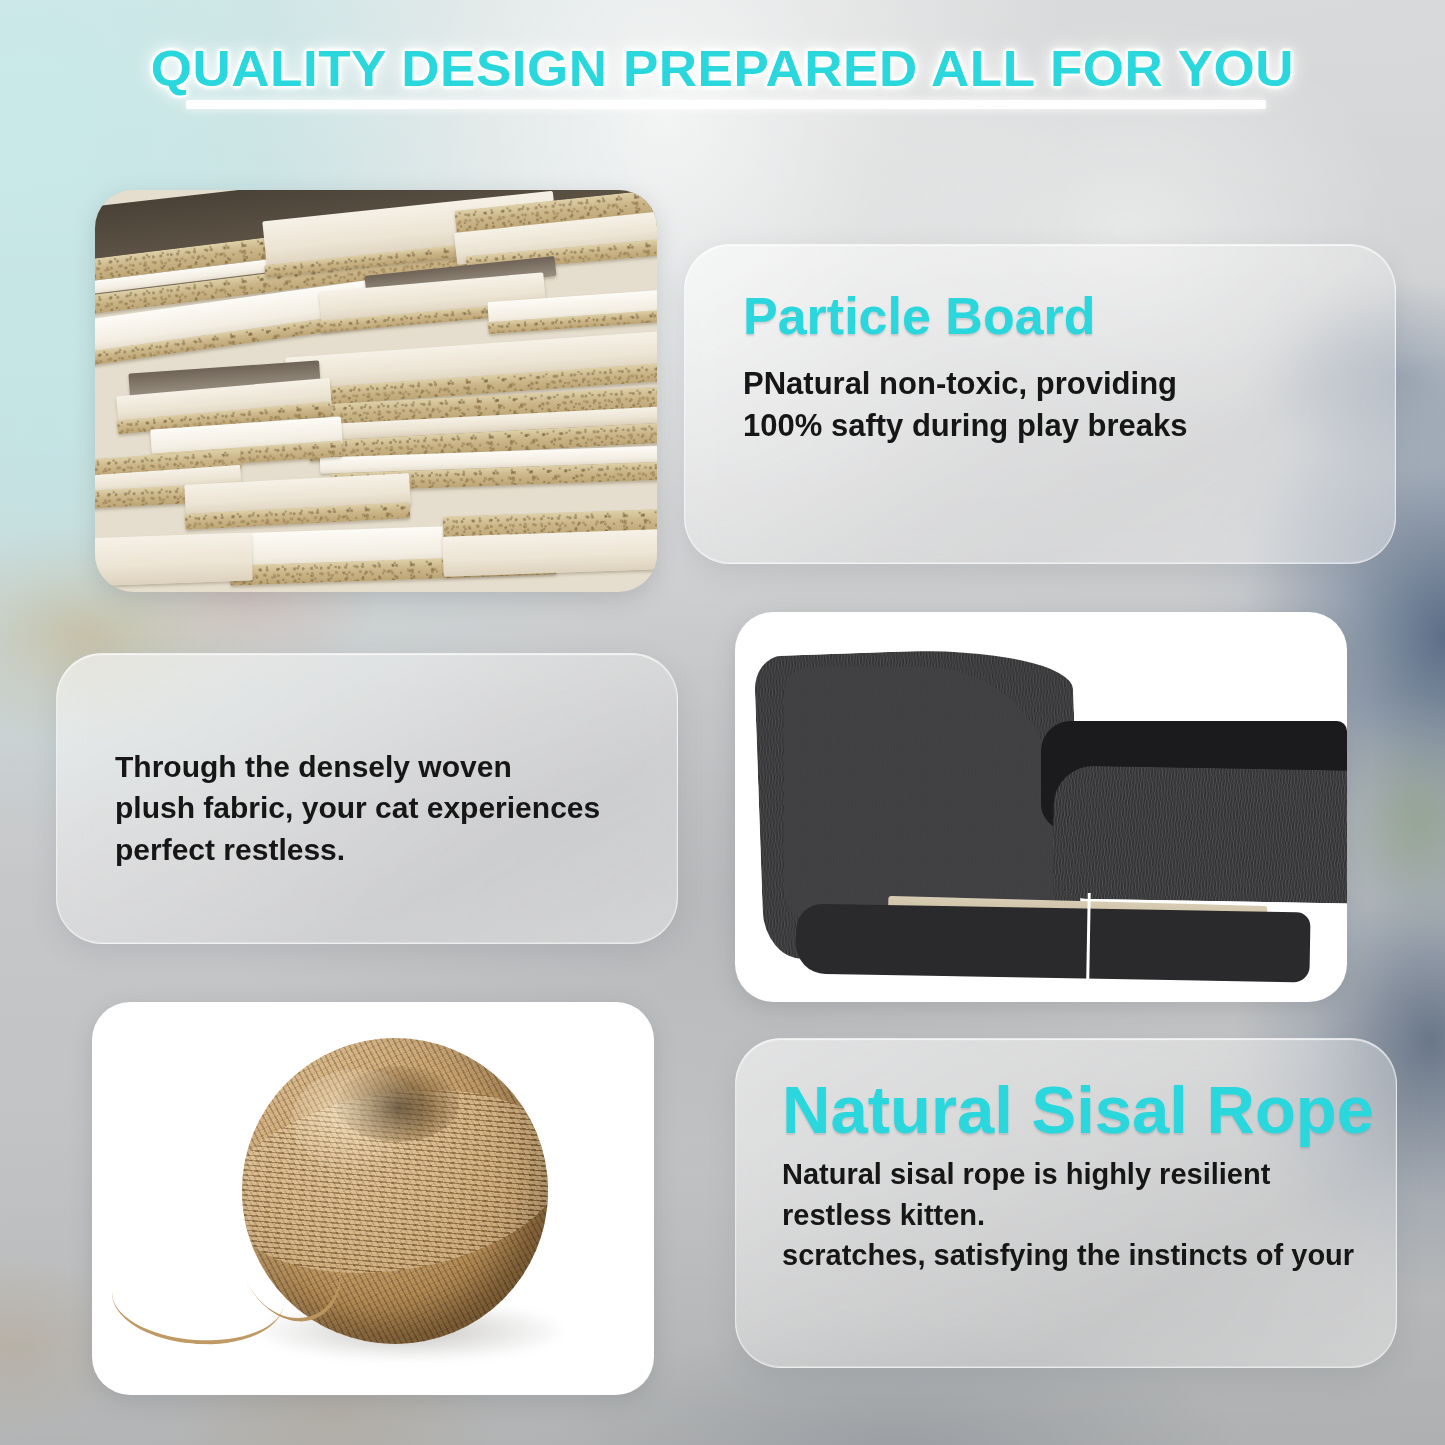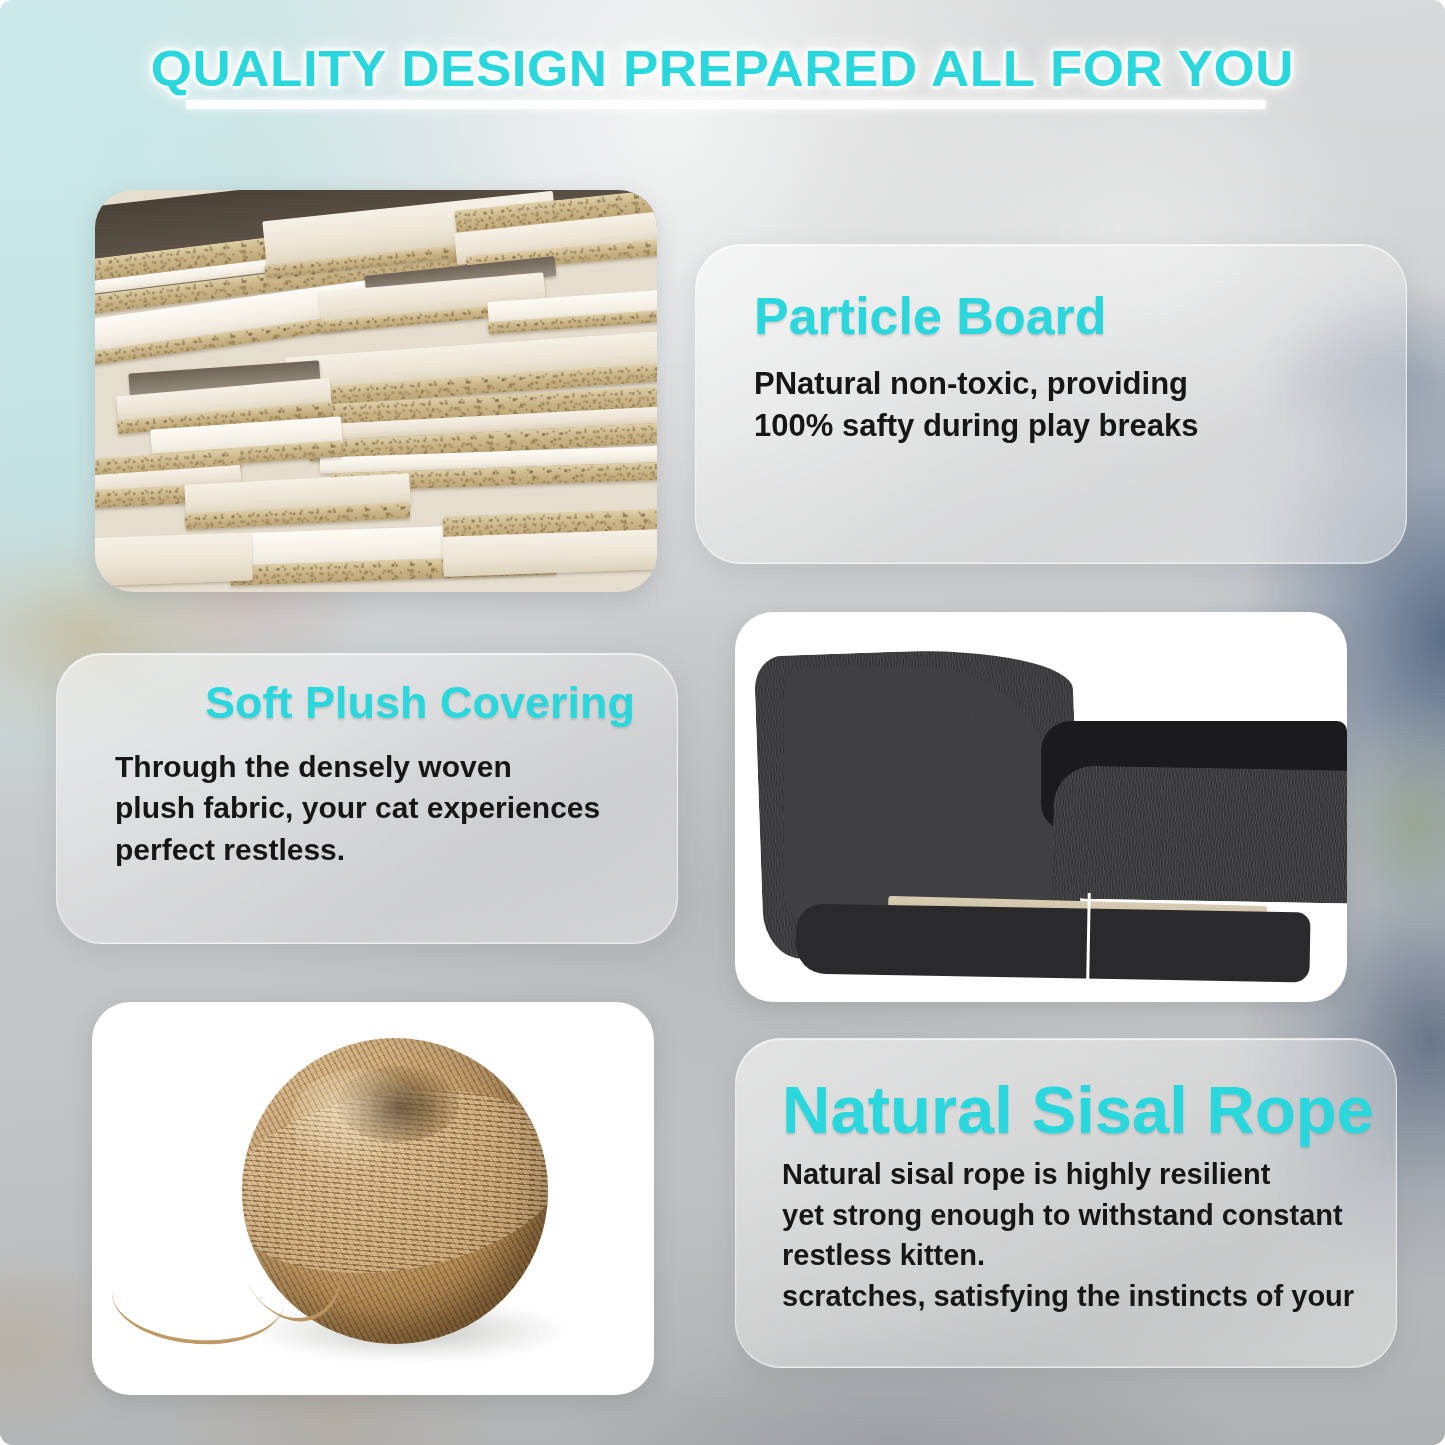--- a/index.html
+++ b/index.html
@@ -9,21 +9,20 @@
     font-family:"Liberation Sans", sans-serif;
     overflow:hidden;
   }
 
   
   #poster{
     position:relative;
     width:1445px; height:1445px;
     background:#d9dadb;
     overflow:hidden;
-    border-radius:13px;
   }
   .bg-layer{ position:absolute; inset:0; }
 
   
   .bg-base{
     background:linear-gradient(170deg,#d7d8d9 0%,#d2d3d4 30%,#cbccce 55%,#c9cacb 75%,#bfc1c2 100%);
   }
   
   .bg-mint{
     background:
@@ -116,21 +115,21 @@
     text-shadow:0 2px 2px rgba(120,130,135,0.30);
     white-space:nowrap;
   }
   .card-body{
     font-family:"Liberation Sans", sans-serif;
     color:#161616;
     font-weight:bold;
   }
 
   
-  #card-particle{ left:684px; top:244px; width:712px; height:320px;margin-left:11px; }
+  #card-particle{ left:684px; top:244px; width:712px; height:320px; }
   #card-particle .card-heading{ position:absolute; left:58px; top:44px; font-size:52px; }
   #card-particle .card-body{ position:absolute; left:58px; top:118px; font-size:31px; line-height:1.36; text-align:left; }
 
   
   #card-plush{ left:56px; top:653px; width:622px; height:291px; }
   #card-plush .card-heading{ position:absolute; right:42px; top:25px; font-size:45px; }
   #card-plush .card-body{ position:absolute; right:42px; top:92px; width:520px; font-size:30px; line-height:1.38; text-align:left; }
 
   
   #card-sisal{ left:735px; top:1038px; width:662px; height:330px; }
@@ -323,21 +322,20 @@
       <div class="card-heading">Particle Board</div>
       <div class="card-body">
         <div>PNatural non-toxic, providing</div>
         <div>100% safty during play breaks</div>
       </div>
     </div>
   </div>
 
   <div class="card" id="card-plush">
     <div class="card-inner">
-      <div class="card-heading">Soft Plush Covering</div>
       <div class="card-body">
         <div>Through the densely woven</div>
         <div>plush fabric, your cat experiences</div>
         <div>perfect restless.</div>
       </div>
     </div>
   </div>
 
   <div class="photo" id="photo-plush">
     <div class="photo-surface">
@@ -369,20 +367,19 @@
       <div class="strand" style="left:20px; top:250px; width:172px; height:92px; border-bottom-color:#c09a64; transform:rotate(4deg);"></div>
       <div class="strand" style="left:150px; top:196px; width:96px; height:126px; border-bottom-color:#b9945f; transform:rotate(-26deg);"></div>
     </div>
   </div>
 
   <div class="card" id="card-sisal">
     <div class="card-inner">
       <div class="card-heading">Natural Sisal Rope</div>
       <div class="card-body">
         <div>Natural sisal rope is highly resilient</div>
-        <div>yet strong enough to withstand constant</div>
         <div>restless kitten.</div>
         <div>scratches, satisfying the instincts of your</div>
       </div>
     </div>
   </div>
 
 </div>
 
 </body></html>

